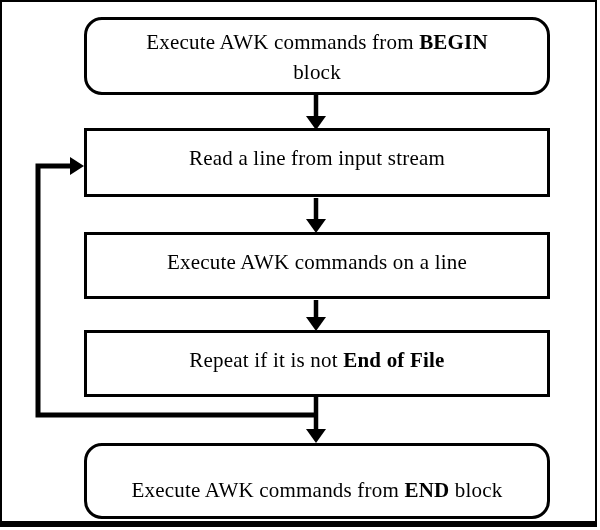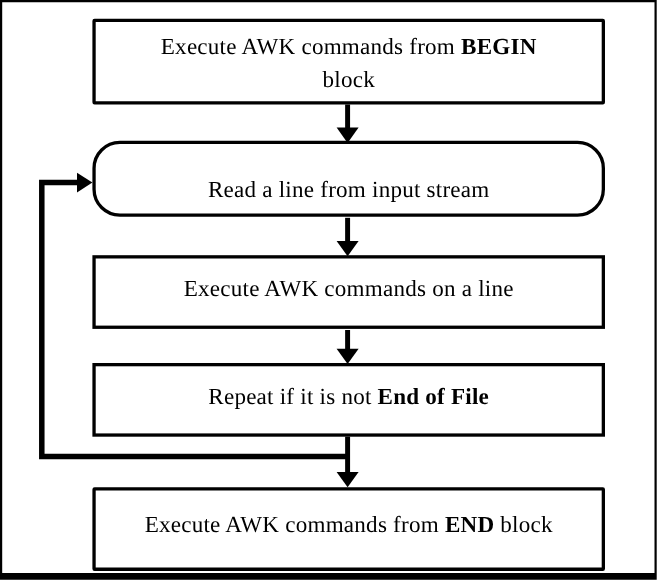--- a/index.html
+++ b/index.html
@@ -35,27 +35,27 @@
     box-sizing: border-box;
     border: 3px solid #000000;
     background: #ffffff;
     text-align: center;
     font-size: 21px;
     letter-spacing: 0.2px;
     line-height: 30px;
     z-index: 2;
   }
   .node.rounded {
-    border-radius: 2px;
+    border-radius: 18px;
   }
   #node-begin  { top: 17px;  height: 78px; padding-top: 7px;  }
-  #node-read   { top: 128px; height: 69px; padding-top: 26px; border-radius: 25px; }
+  #node-read   { top: 128px; height: 69px; padding-top: 12px; }
   #node-exec   { top: 232px; height: 67px; padding-top: 12px; }
   #node-repeat { top: 330px; height: 67px; padding-top: 12px; }
-  #node-end    { top: 443px; height: 76px; padding-top: 16px; }
+  #node-end    { top: 443px; height: 76px; padding-top: 29px; }
   .connectors {
     position: absolute;
     left: 0;
     top: 0;
     width: 600px;
     height: 530px;
     z-index: 3;
     pointer-events: none;
   }
   .connectors line, .connectors polyline {

